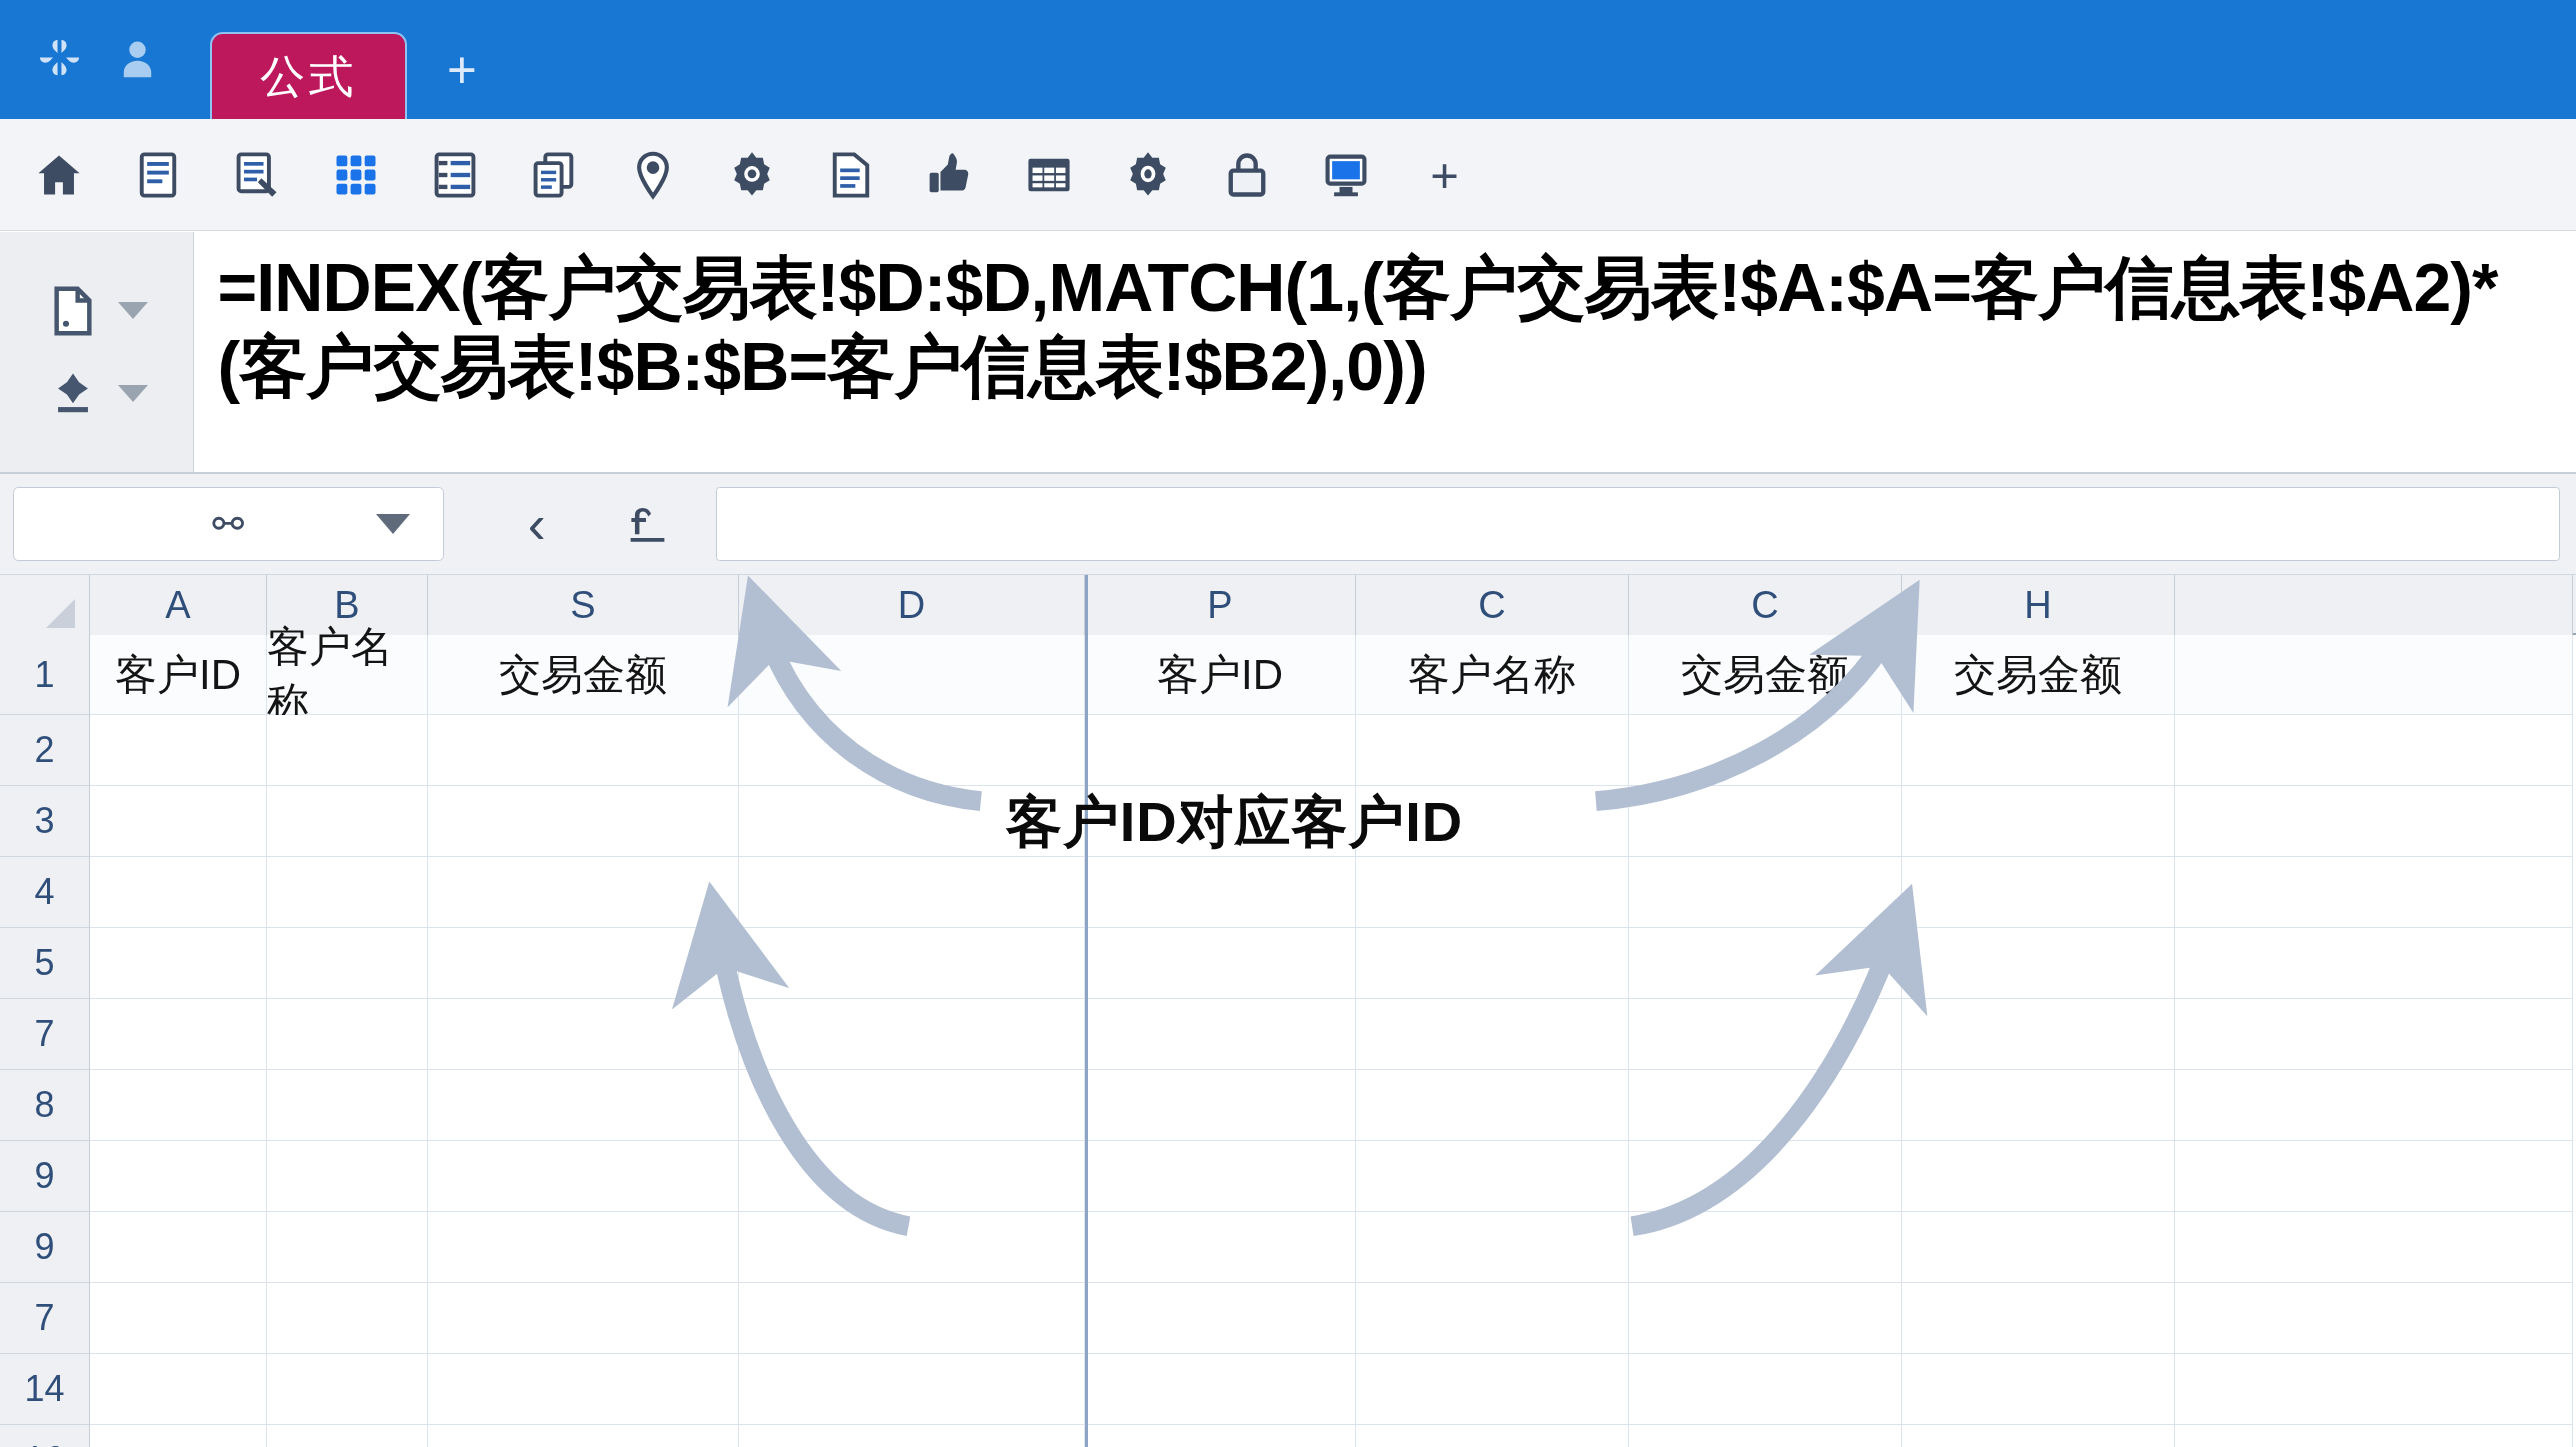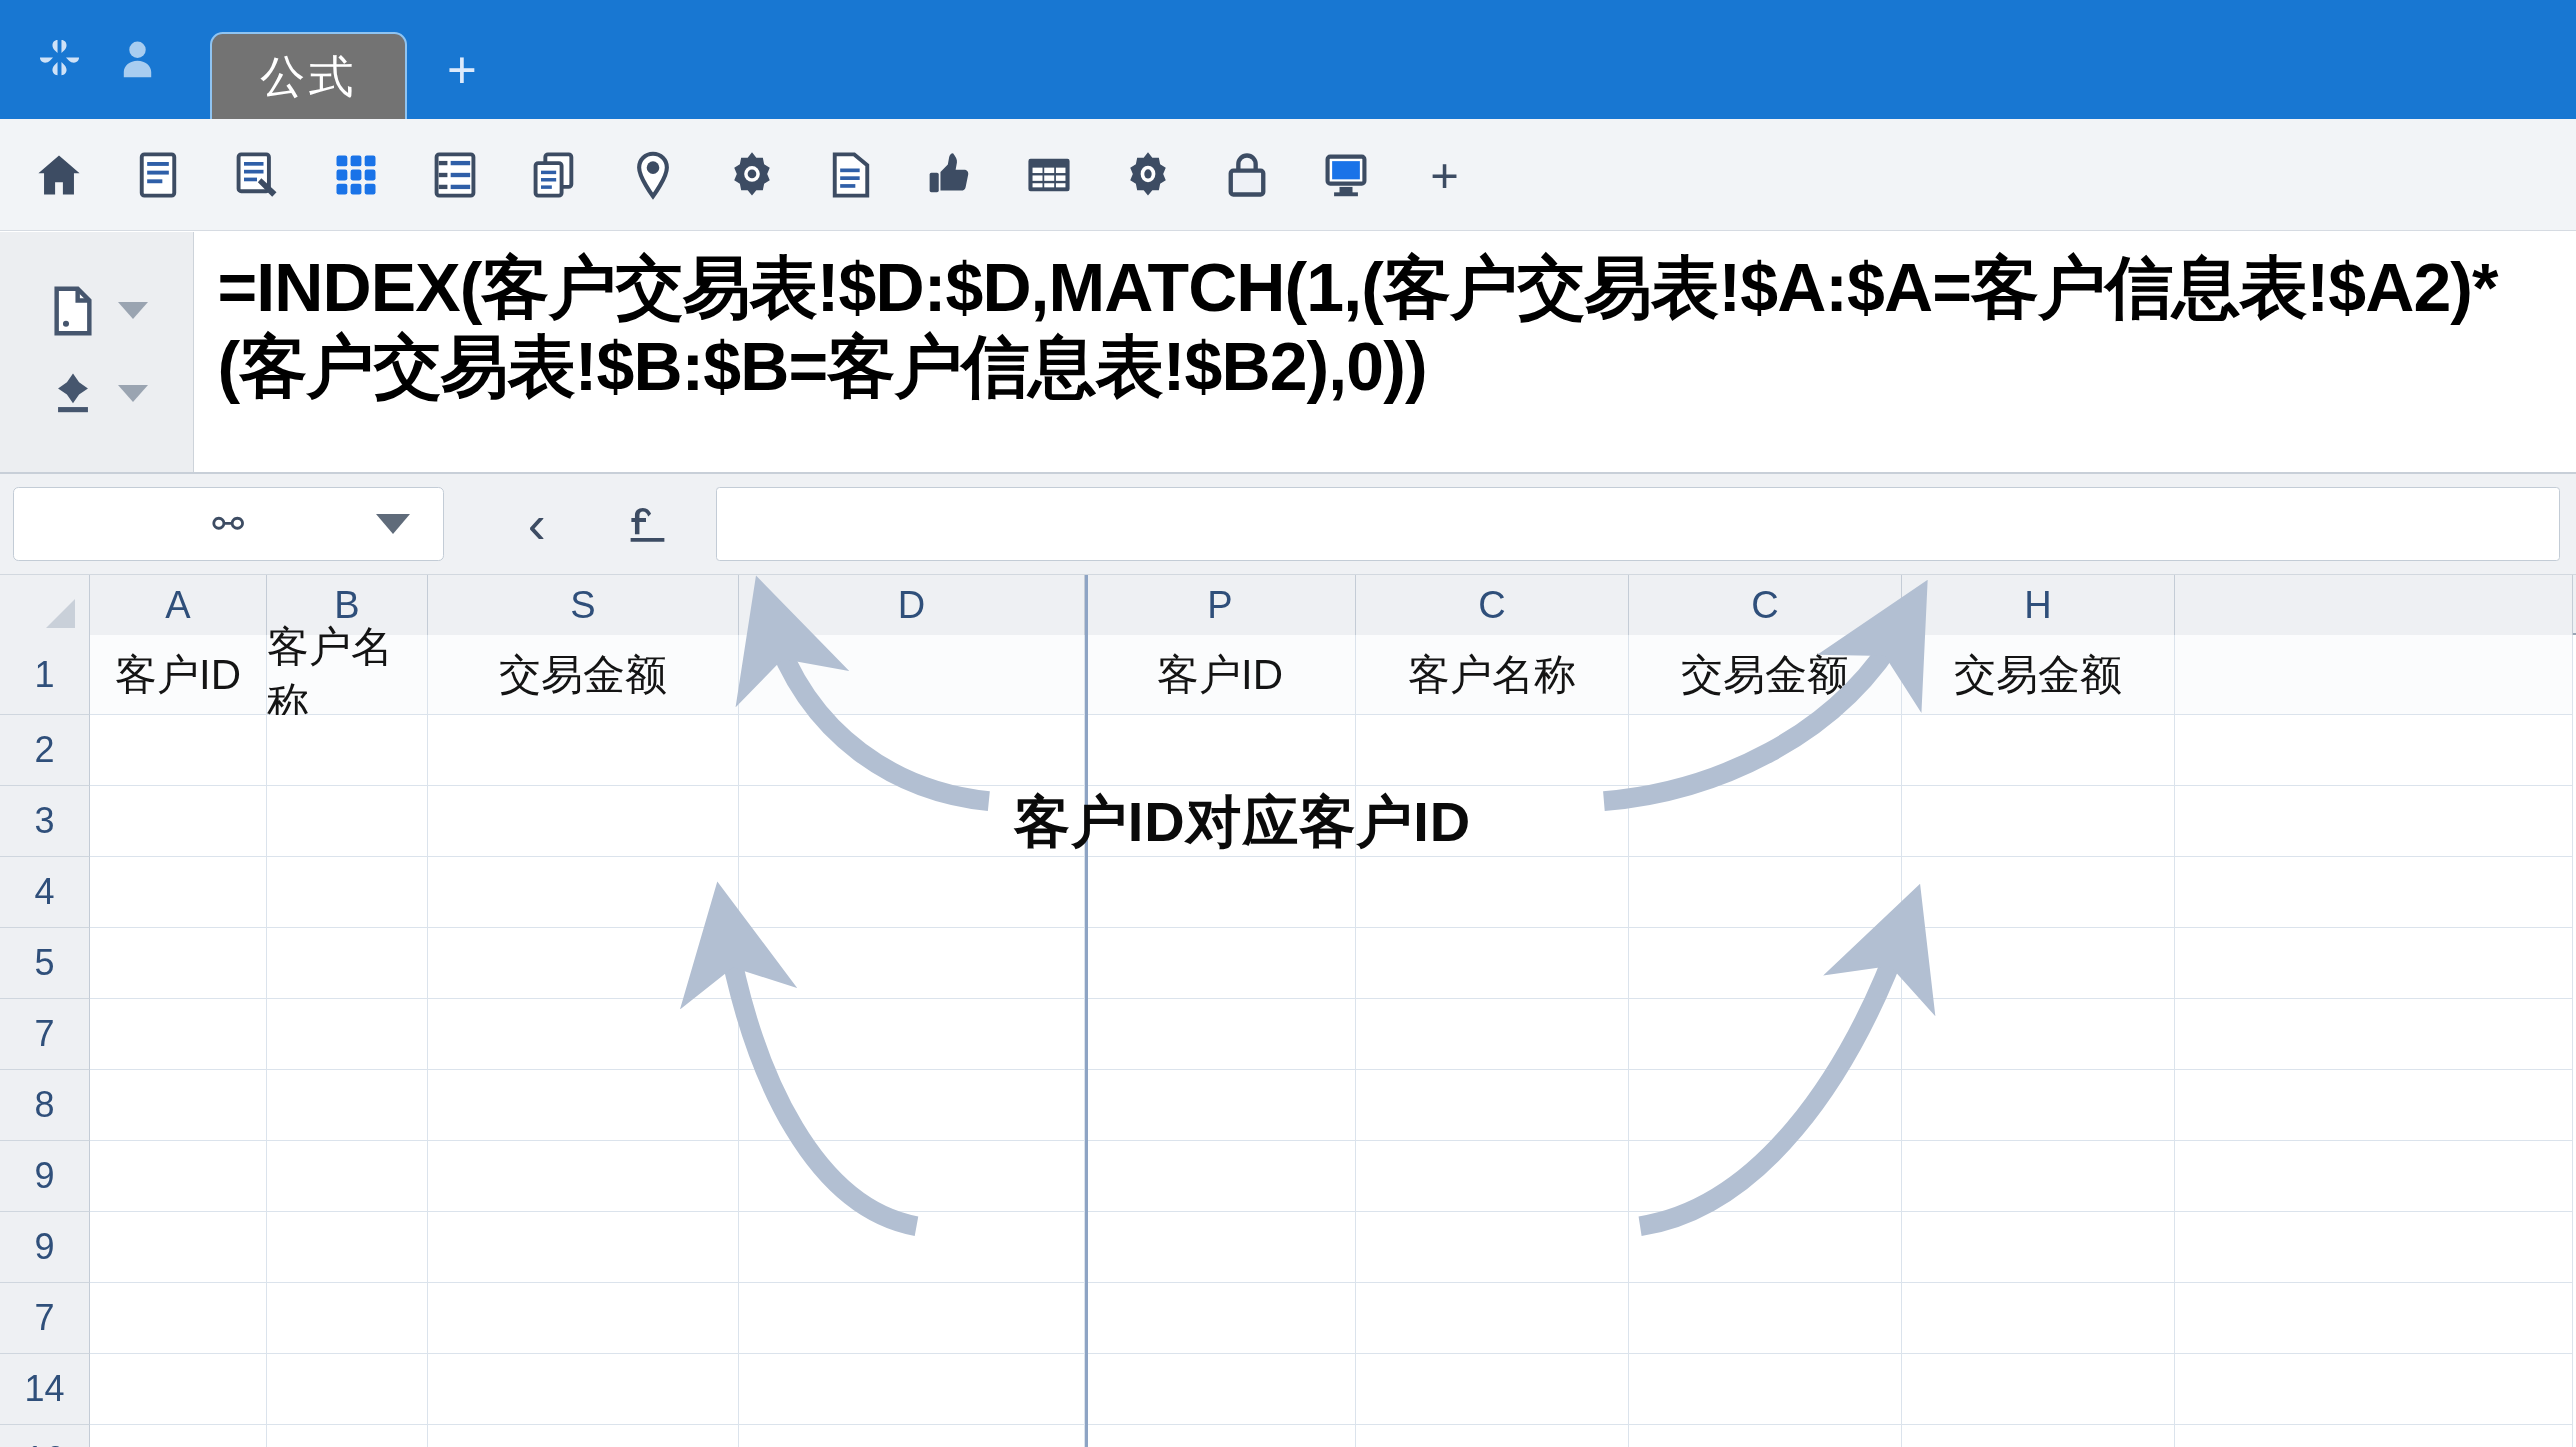--- a/index.html
+++ b/index.html
@@ -19,21 +19,21 @@
   }
   #titlebar .tb-icon {
     width: 78px; height: 119px;
     display: flex; align-items: center; justify-content: center;
     color: #cfe2f7;
   }
   #app-logo { margin-left: 20px; }
   #tab-formula {
     margin-left: 34px; margin-bottom: 0;
     height: 87px; min-width: 197px;
-    background: #737373;
+    background: #be185d;
     border: 2.7px solid #8fc4f2;
     border-bottom: none;
     border-radius: 12.7px 12.7px 0 0;
     display: flex; align-items: center; justify-content: center;
     color: #ffffff;
     font-size: 45px; font-weight: 400;
     letter-spacing: 3.6px;
   }
   #tab-add {
     margin-left: 40px; margin-bottom: 23.5px;
@@ -193,21 +193,21 @@
   .grow.r1 .gcell { background: #fbfcfd; }
 
   
   #split-line {
     position: absolute; top: 0; width: 2.7px; height: 872px;
     background: #8ea4c4; z-index: 6;
   }
 
   
   #overlay {
-    position: absolute; left: 12px; top: 575px;
+    position: absolute; left: 4px; top: 575px;
     width: 2087px; height: 872px;
     pointer-events: none; z-index: 9;
   }
   .anno {
     position: absolute;
     font-size: 56px; font-weight: bold;
     color: #0a0a0a;
     white-space: nowrap;
     letter-spacing: 0.9px;
   }

